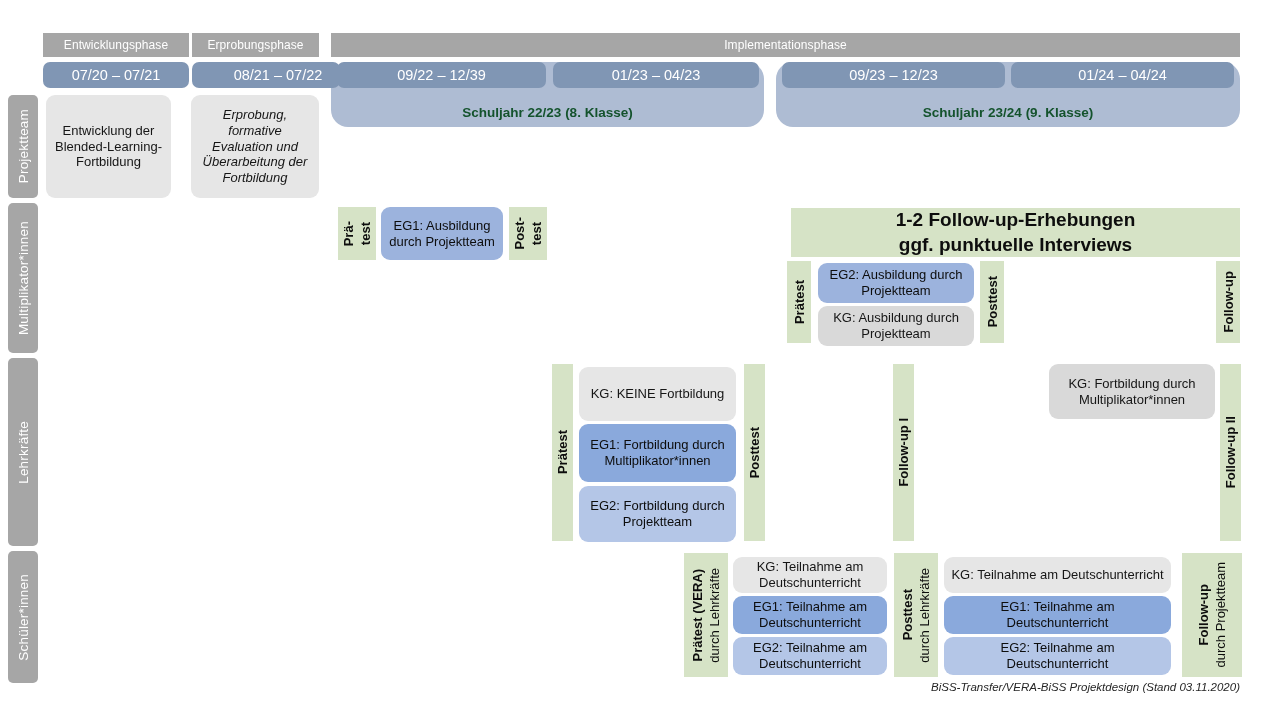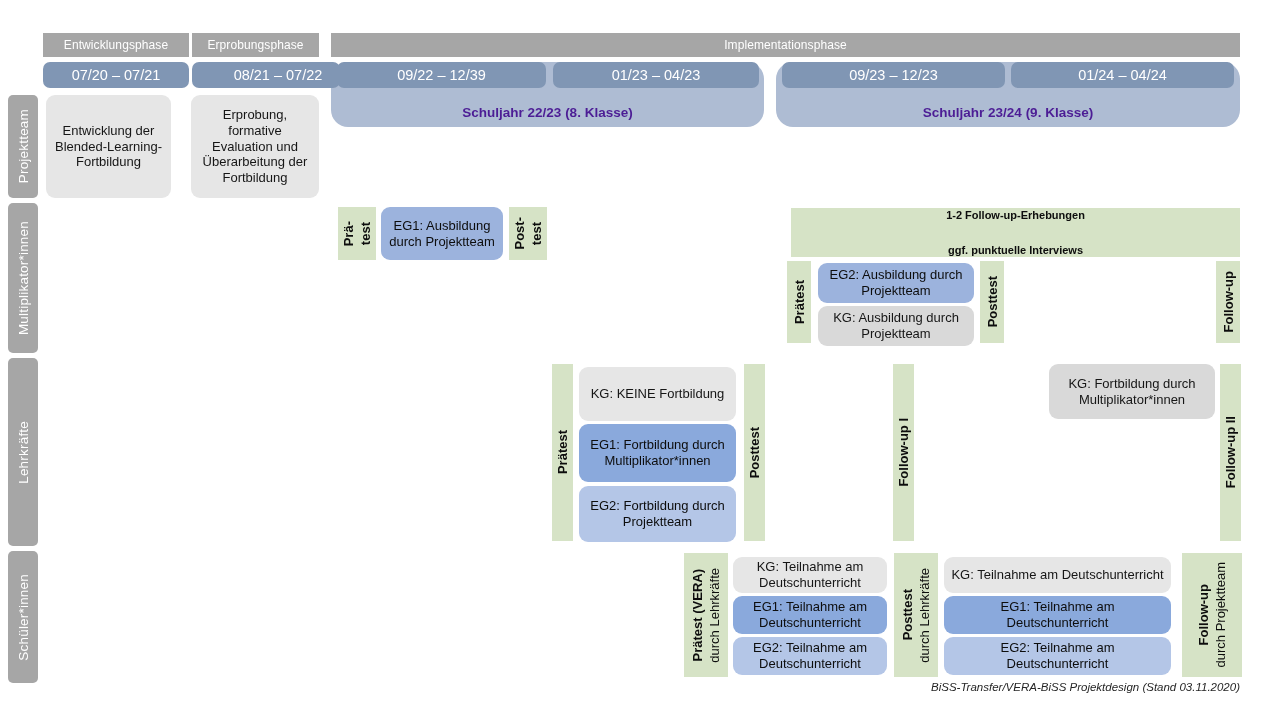--- a/index.html
+++ b/index.html
@@ -19,21 +19,21 @@
   }
 
   
   .datechip{
     background:#8096b4;color:#ffffff;border-radius:7px;
     display:flex;align-items:center;justify-content:center;
     font-size:14.5px;
   }
   
   .yearband{
-    background:#aebcd3;color:#4c1d95;border-radius:17px;
+    background:#aebcd3;color:#14532d;border-radius:17px;
     display:flex;align-items:flex-end;justify-content:center;
     font-size:13.5px;font-weight:bold;padding-bottom:7px;
   }
 
   
   .rolebar{
     background:#a6a6a6;color:#ffffff;border-radius:5px;
     display:flex;align-items:center;justify-content:center;
   }
   .rolebar span{
@@ -52,21 +52,21 @@
   .box.grey2{background:#d9d9d9;color:#161616;}
   .box.blue-mid{background:#9cb3dd;color:#0d0d0d;}
   .box.blue-dark{background:#8aa9dc;color:#0d0d0d;}
   .box.blue-light{background:#b4c6e7;color:#0d0d0d;}
 
   
   .green{
     background:#d6e3c6;color:#0d0d0d;
     display:flex;align-items:center;justify-content:center;
   }
-  .green.horiz{font-size:11px;font-weight:bold;text-align:center;line-height:1.3;justify-content:space-between;}
+  .green.horiz{font-size:19px;font-weight:bold;text-align:center;line-height:1.3;justify-content:space-between;}
   .vtext{
     writing-mode:vertical-rl;transform:rotate(180deg);
     font-size:13px;font-weight:bold;white-space:nowrap;text-align:center;
   }
   .vtext.reg{font-weight:normal;}
   .vstack{display:flex;flex-direction:row;align-items:center;justify-content:center;gap:2px;}
 
   .footer{
     font-style:italic;font-size:11.5px;color:#262626;
     text-align:right;
@@ -122,21 +122,21 @@
   <div class="abs rolebar" style="left:8px;top:358px;width:30px;height:188px;">
     <span>Lehrkräfte</span>
   </div>
   <div class="abs rolebar" style="left:8px;top:551px;width:30px;height:132px;">
     <span>Schüler*innen</span>
   </div>
 
   <div class="abs box grey" style="left:46px;top:95px;width:125px;height:103px;">
     <span>Entwicklung der Blended-Learning-Fortbildung</span>
   </div>
-  <div class="abs box grey" style="left:191px;top:95px;width:128px;height:103px;">
+  <div class="abs box grey" style="left:191px;top:95px;width:128px;height:103px;font-style:italic;">
     <span>Erprobung, formative Evaluation und Überarbeitung der Fortbildung</span>
   </div>
 
   <div class="abs green vstack" style="left:338px;top:207px;width:38px;height:53px;">
     <span class="vtext">Prä-</span>
     <span class="vtext">test</span>
   </div>
   <div class="abs box blue-mid" style="left:381px;top:207px;width:122px;height:53px;">
     <span>EG1: Ausbildung durch Projektteam</span>
   </div>

